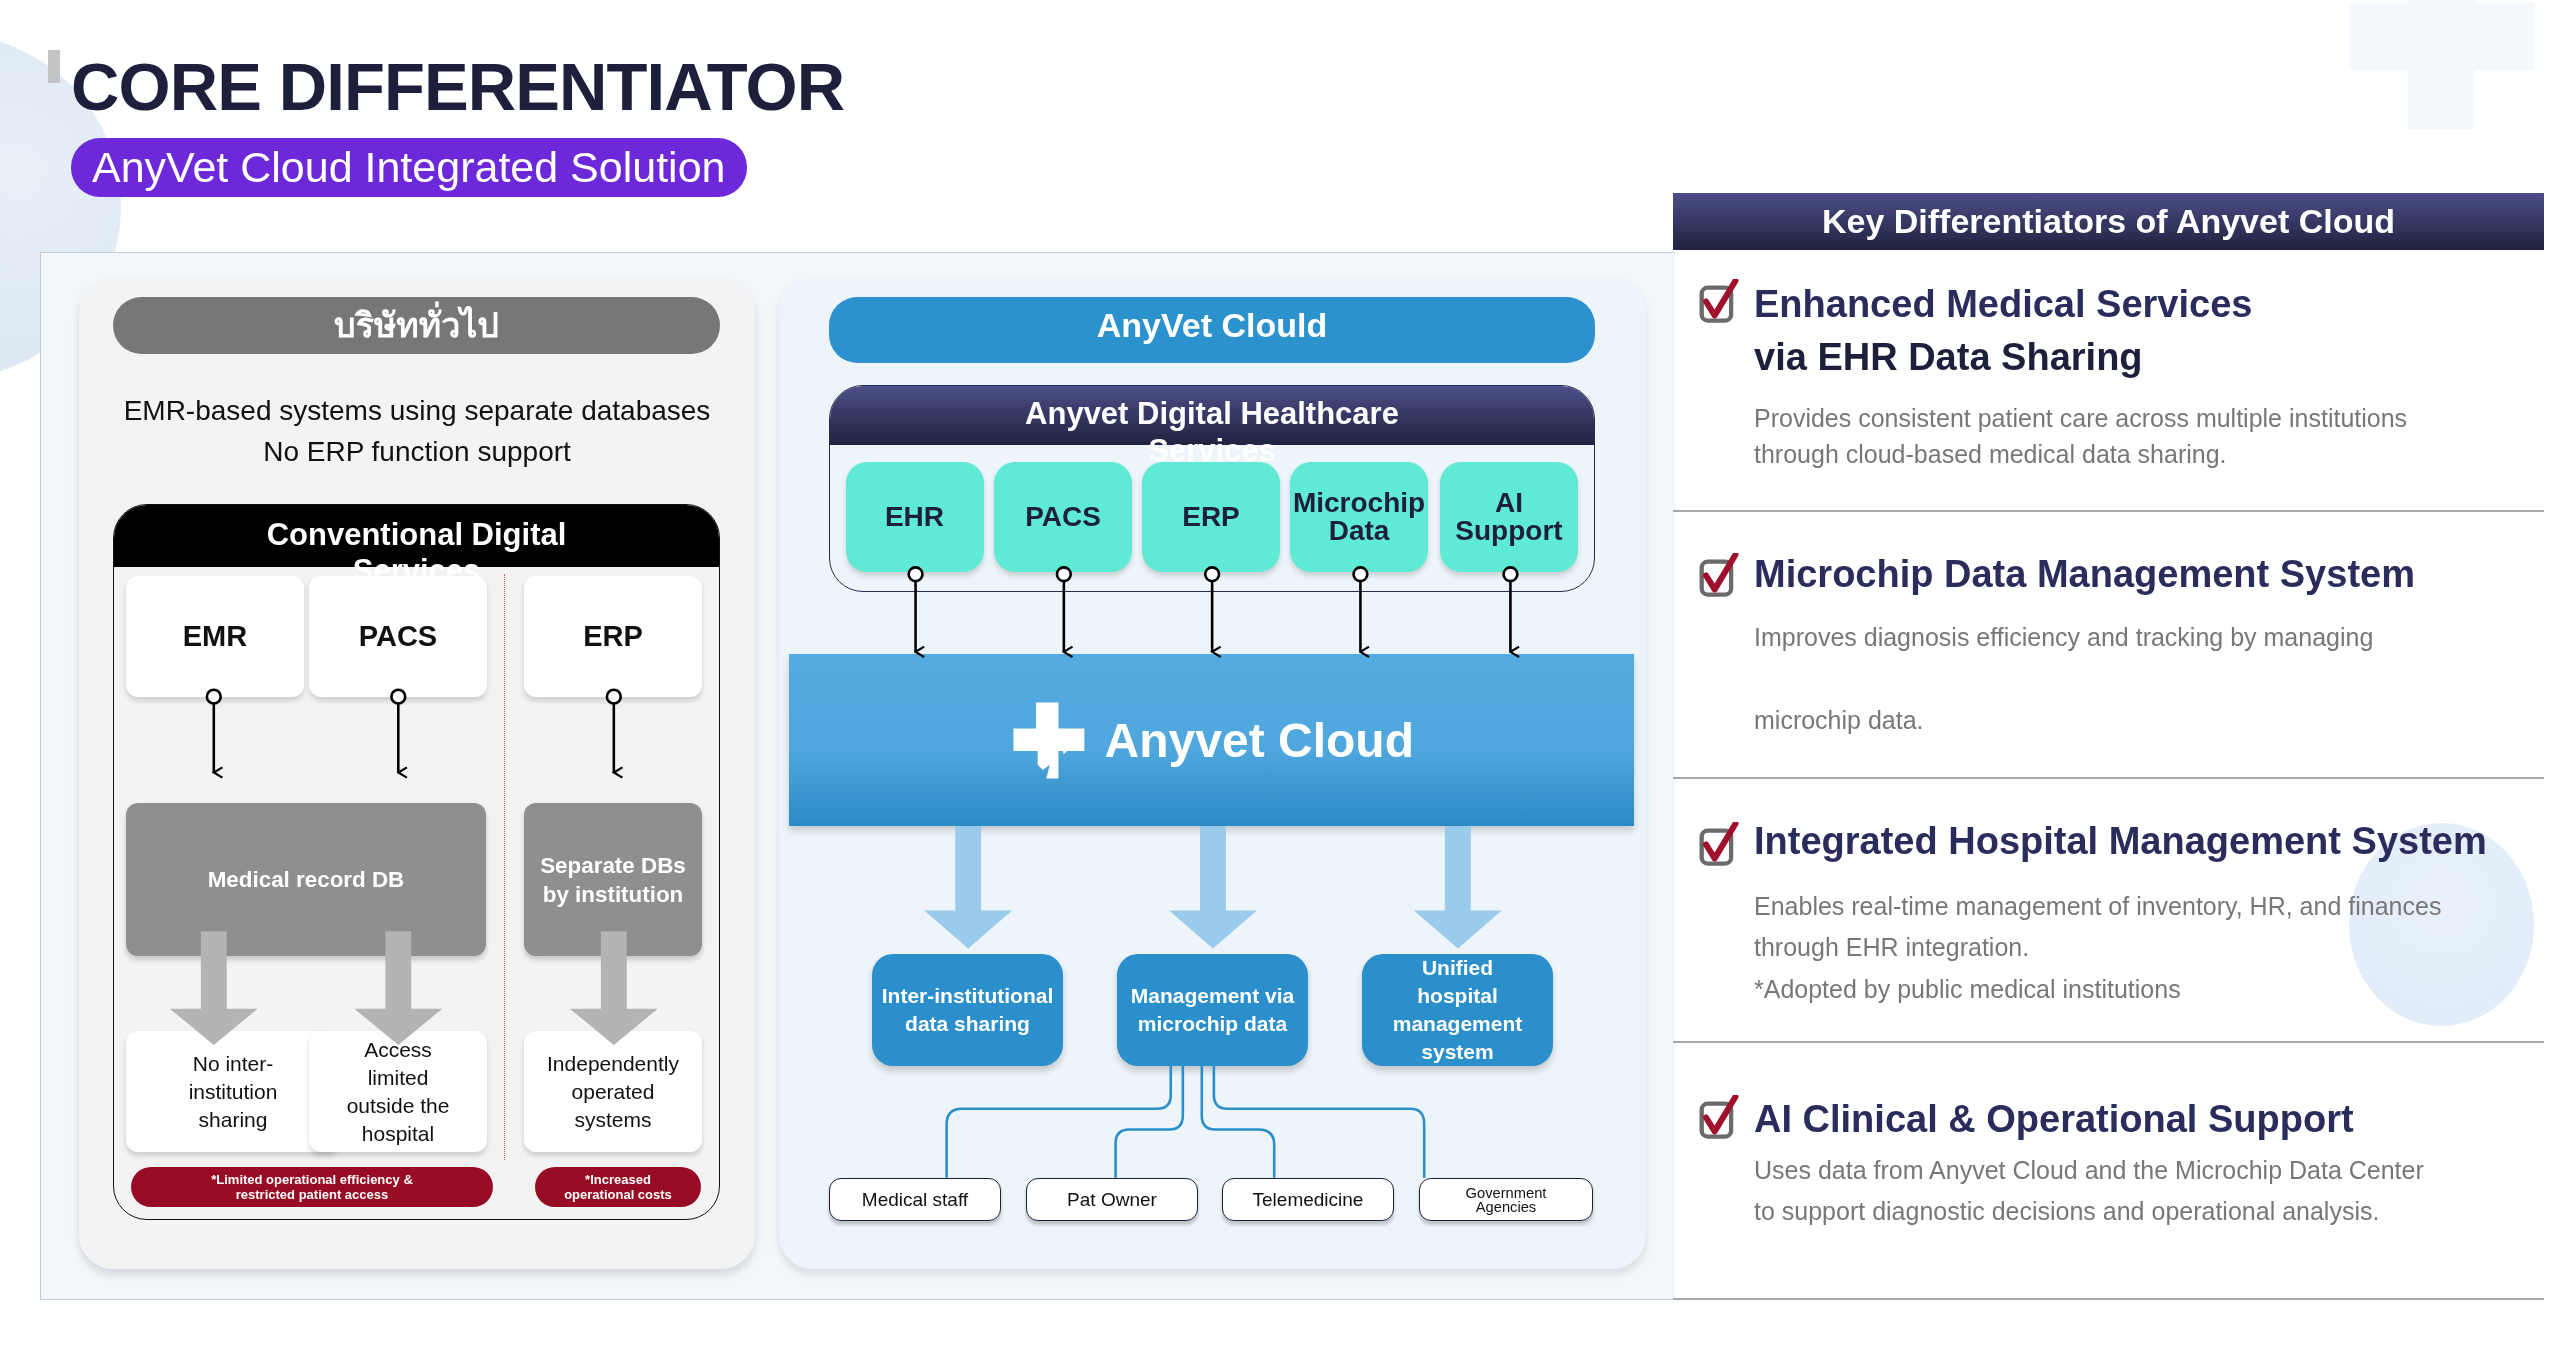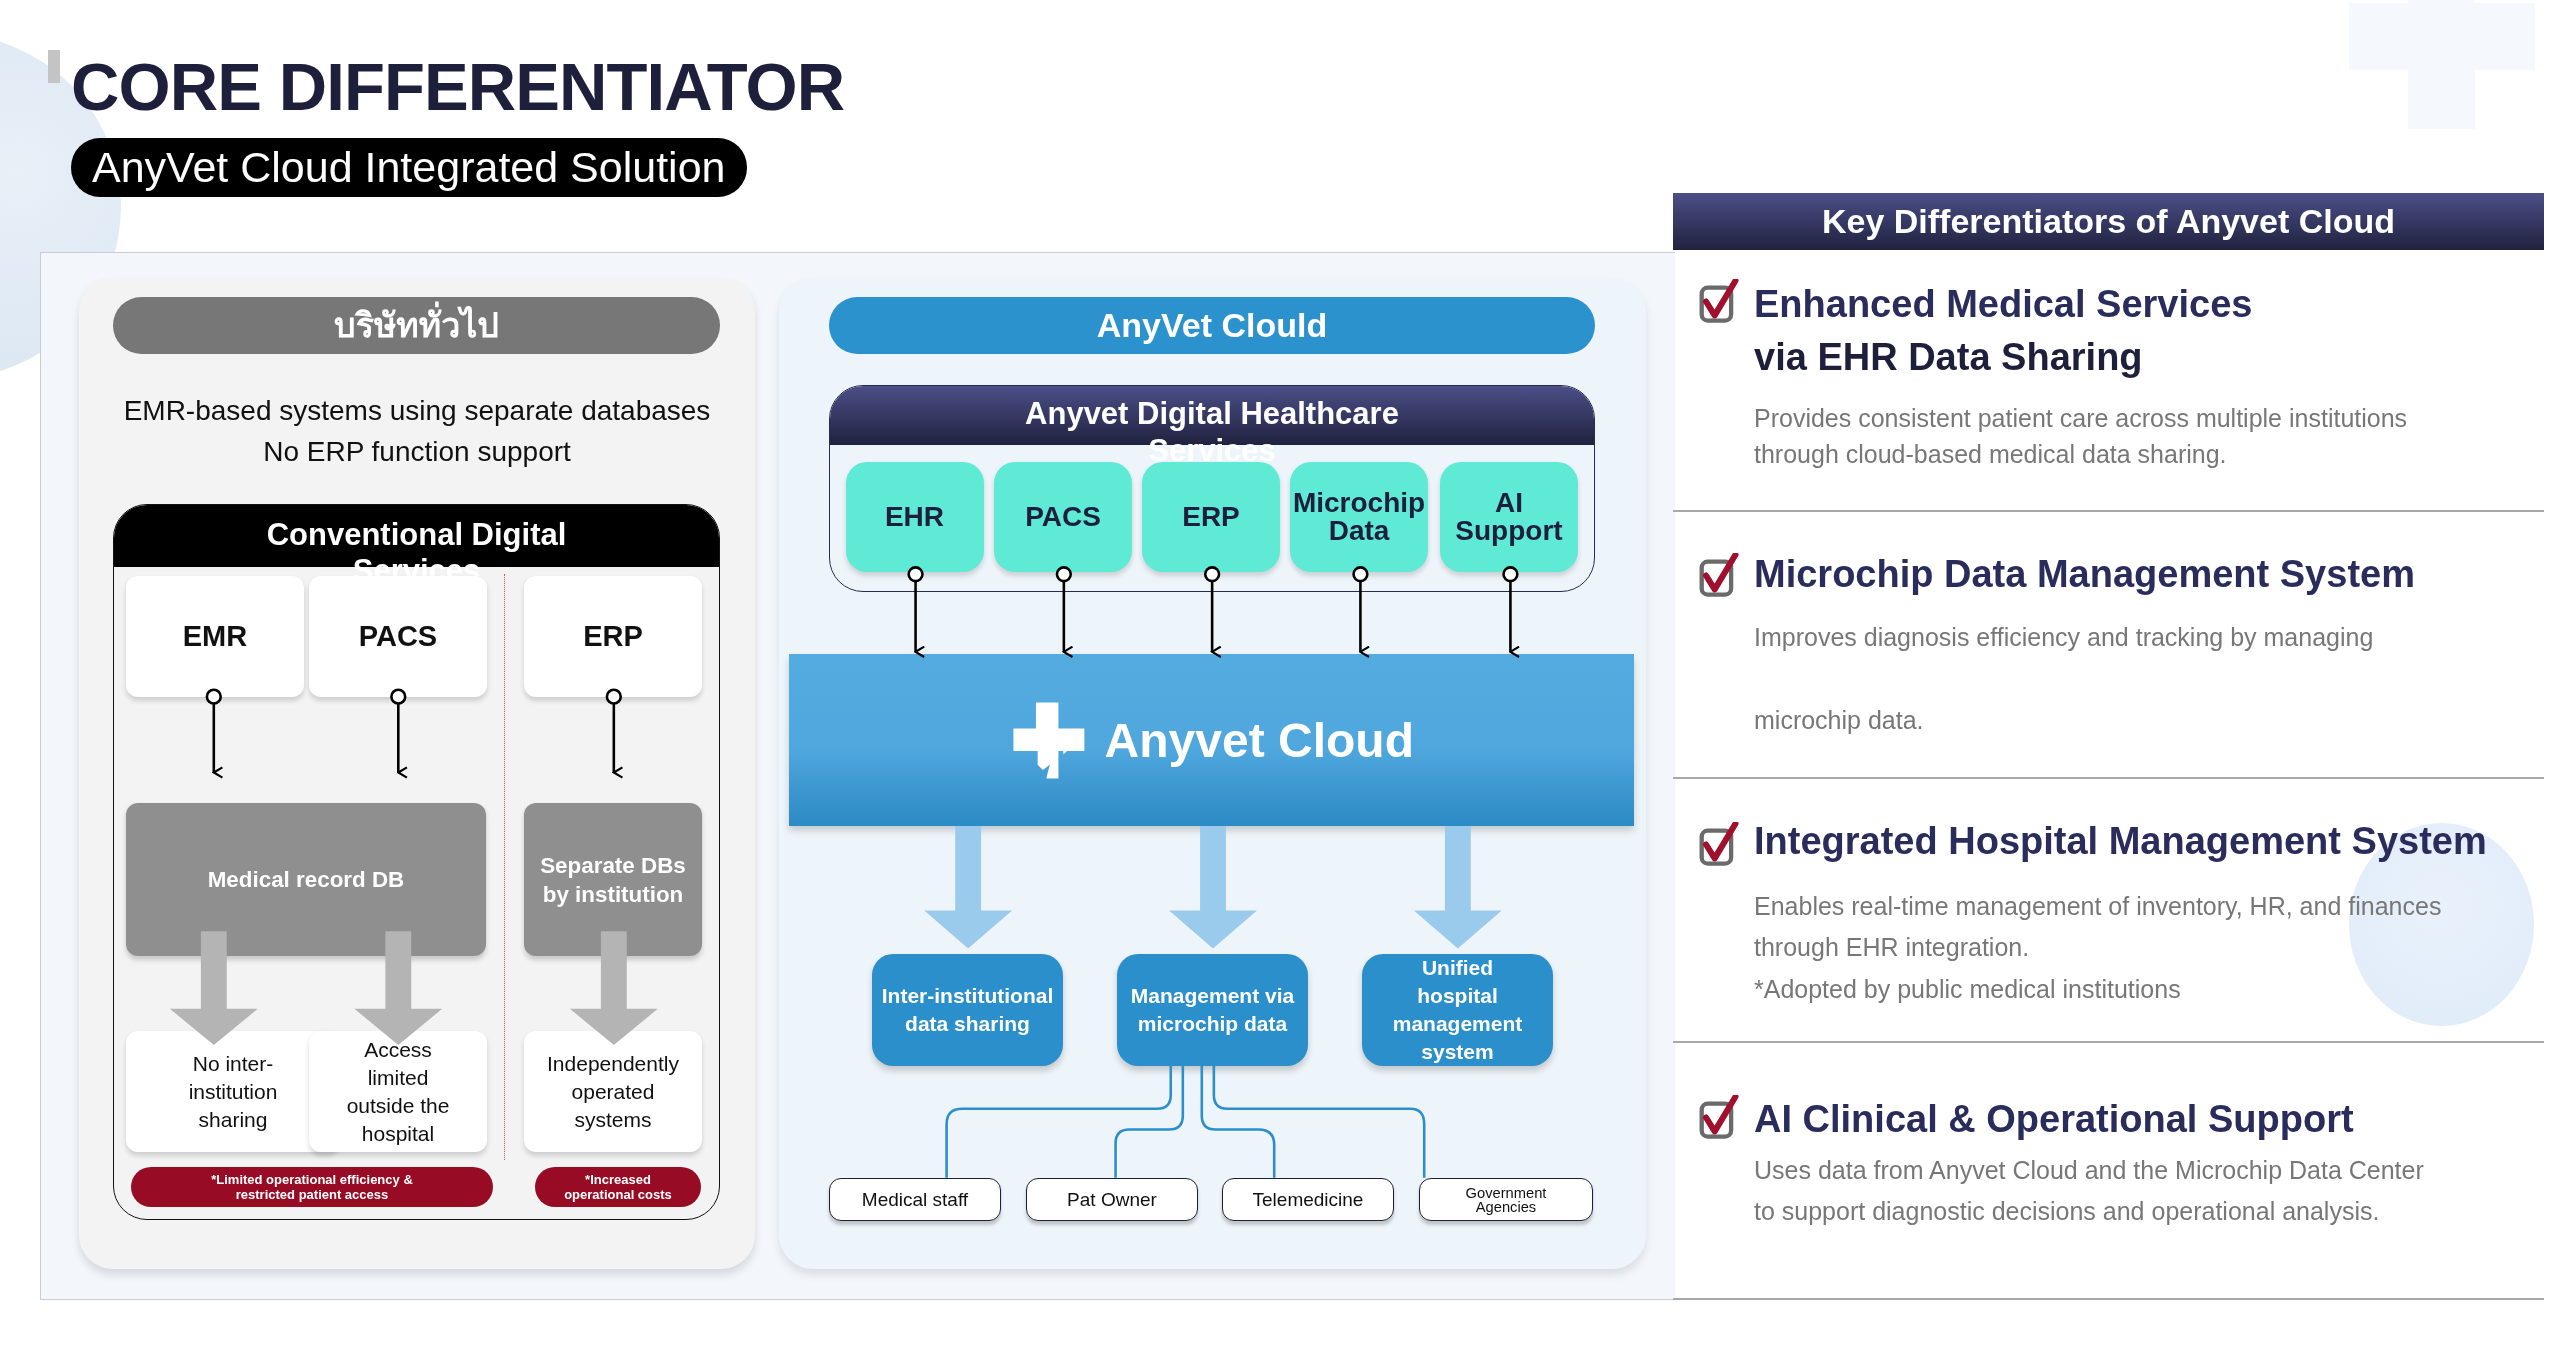--- a/index.html
+++ b/index.html
@@ -11,21 +11,21 @@
   .bg-plus { position: absolute; left: 2349px; top: 0; width: 186px; height: 129px; }
   .bg-plus .h { position: absolute; left: 0; top: 3.4px; width: 186px; height: 67px; background: #f5f9fe; }
   .bg-plus .v { position: absolute; left: 59px; top: 0; width: 67px; height: 129px; background: #f5f9fe; }
   .bg-orb { position: absolute; left: 2349px; top: 823px; width: 185px; height: 203px; border-radius: 50%;
     background: radial-gradient(circle at 50% 40%, #e6f0fb 0%, #dce9f8 100%); opacity: .9; }
 
   
   .accent-bar { position: absolute; left: 48px; top: 50px; width: 12px; height: 33px; background: #c4c4c4; }
   .title { position: absolute; left: 71px; top: 53px; font-size: 67px; font-weight: 700; color: #1e1f3b; letter-spacing: -0.9px; line-height: 1; }
   .subtitle { position: absolute; left: 71px; top: 138px; height: 59px; padding: 0 21px; border-radius: 29px;
-    background: #000000; color: #fff; font-size: 43px; line-height: 59px; white-space: nowrap; }
+    background: #6d28d9; color: #fff; font-size: 43px; line-height: 59px; white-space: nowrap; }
 
   
   .frame { position: absolute; left: 40px; top: 252px; width: 1635px; height: 1048px; background: #f3f7fb;
     border: 1.7px solid #c8ccd3; border-right: none; }
 
   
   .panel-left { position: absolute; left: 79px; top: 278px; width: 676px; height: 991px; background: #f3f3f3;
     border-radius: 34px; box-shadow: 0 5.2px 8.6px rgba(0,0,0,.12); }
   .pill-gray { position: absolute; left: 34px; top: 19px; width: 607px; height: 57px; border-radius: 28.4px;
     background: #777; color: #fff; font-size: 34px; font-weight: 700; text-align: center; line-height: 57px; }
@@ -41,21 +41,21 @@
   .wcard.top { height: 121px; font-size: 29px; font-weight: 700; }
   .wcard.bot { height: 121px; font-size: 21px; line-height: 28px; padding: 0 7px; }
   .gcard { position: absolute; background: #8f8f8f; border-radius: 12px; box-shadow: 0 3.4px 5.2px rgba(0,0,0,.18);
     color: #fff; font-size: 22.4px; font-weight: 700; display: flex; align-items: center; justify-content: center; text-align: center; line-height: 29px; }
   .redpill { position: absolute; height: 40px; border-radius: 20px; background: #970c24; color: #fff; font-size: 13px; font-weight: 700;
     text-align: center; line-height: 15.5px; display: flex; align-items: center; justify-content: center; }
 
   
   .panel-mid { position: absolute; left: 779px; top: 278px; width: 867px; height: 991px; background: #eef5fa;
     border-radius: 34px; box-shadow: 0 5.2px 8.6px rgba(0,0,0,.1); }
-  .pill-blue { position: absolute; left: 50px; top: 19px; width: 766px; height: 57px; border-radius: 28.4px;
+  .pill-blue { position: absolute; left: 50px; top: 19px; width: 766px; height: 66px; border-radius: 28.4px;
     background: #2b92cd; color: #fff; font-size: 34px; font-weight: 700; text-align: center; line-height: 57px; }
   .dh-box { position: absolute; left: 50px; top: 107px; width: 766px; height: 207px; border: 1.7px solid #2a2c4e;
     border-radius: 34px; overflow: hidden; background: #eef5fa; }
   .dh-head { position: absolute; left: 0; top: 0; width: 100%; height: 59px; background: linear-gradient(#4b4f87, #20223f);
     color: #fff; font-size: 31px; font-weight: 700; text-align: center; padding-top: 10.3px; }
   .dh-head .clip { display: block; font-size: 31px; line-height: 38px; color: #fff; }
   .svc { position: absolute; top: 76px; height: 110px; background: #5eead4; border-radius: 21px; box-shadow: 0 3.4px 5.2px rgba(0,0,0,.15);
     display: flex; align-items: center; justify-content: center; text-align: center; color: #1e1f3b; font-size: 28px; font-weight: 700; line-height: 28px; }
   .cloud-banner { position: absolute; left: 10.3px; top: 376px; width: 845px; height: 172px;
     background: linear-gradient(#53abe0 0%, #4fa7dd 55%, #2c8ac4 100%); box-shadow: 0 5.2px 7px rgba(0,0,0,.18);

